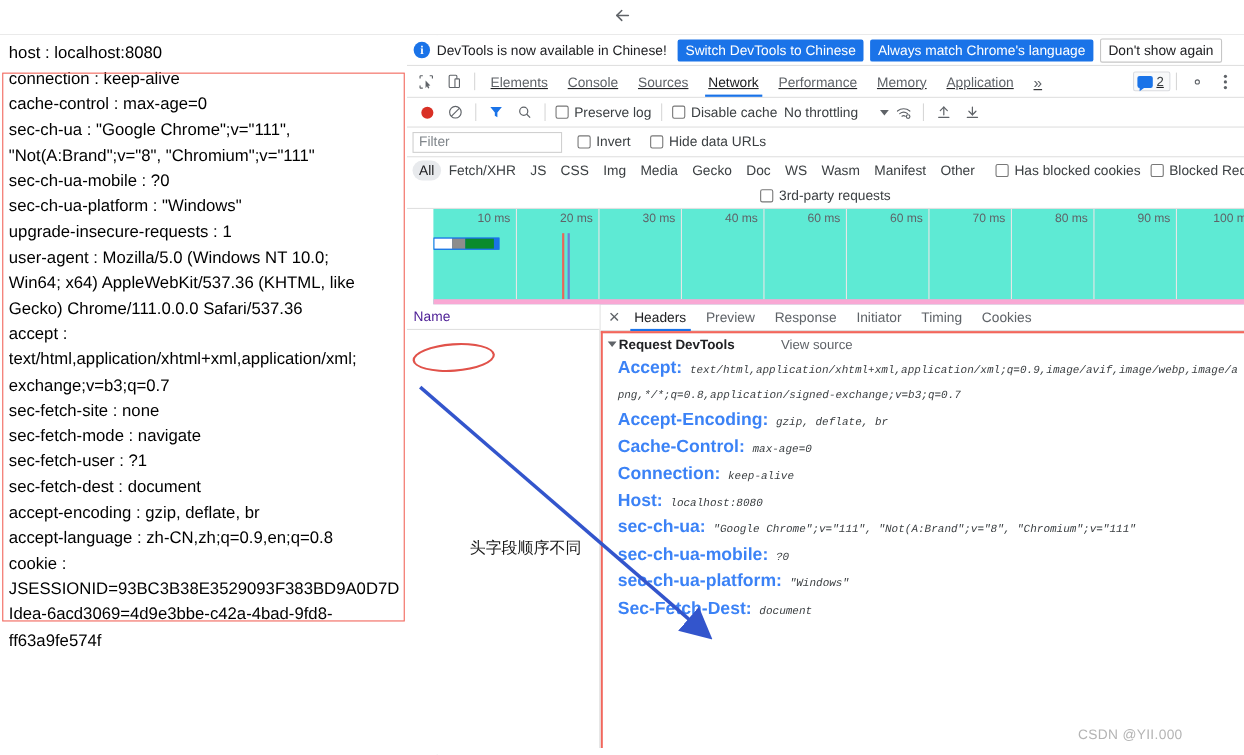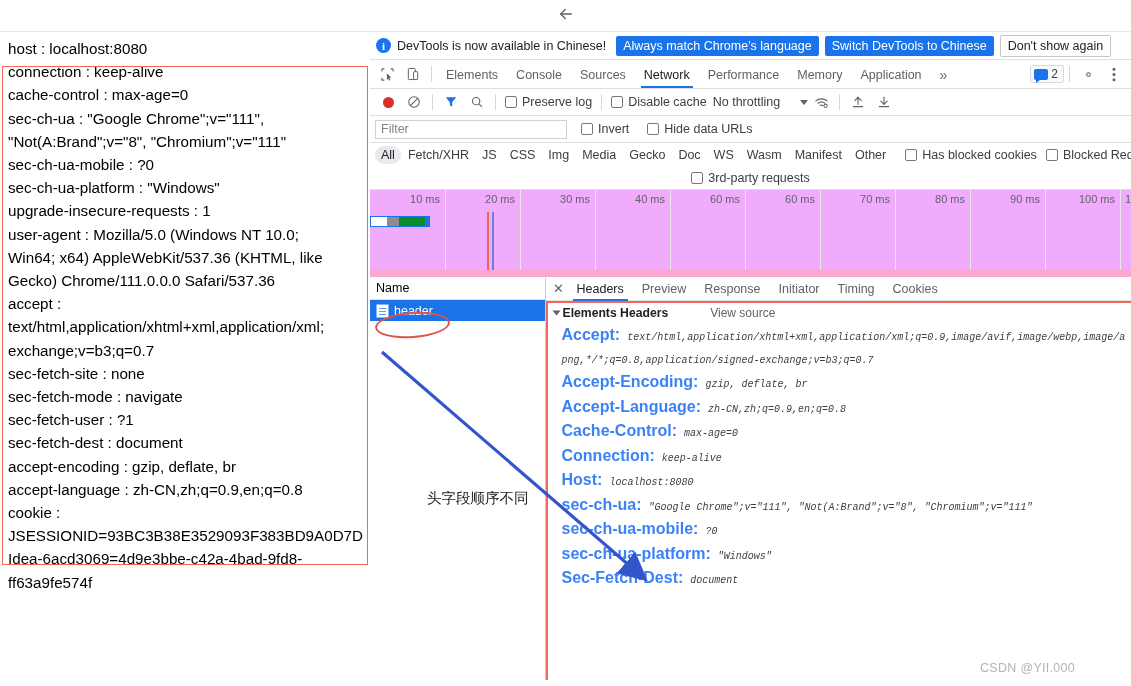--- a/index.html
+++ b/index.html
@@ -101,21 +101,21 @@
   .btn-white {
     background: #ffffff; color: #202124; border: 1px solid #c6c6c6;
     font-size: 12.5px; padding: 3px 7px; border-radius: 2px;
     white-space: nowrap; font-family: "Liberation Sans", sans-serif;
     cursor: pointer;
   }
 
   .dt-tabbar {
     height: 29px; display: flex; align-items: center;
     border-bottom: 1px solid #e0e0e0;
-    padding: 0 4px; background: #fff;
+    padding: 0 4px; background: #fff; text-decoration: underline;
   }
   .dt-ic {
     width: 26px; height: 24px; display: flex; align-items: center; justify-content: center;
     color: #5f6368; flex: 0 0 auto;
   }
   .vsep { width: 1px; height: 16px; background: #d7d7d7; margin: 0 5px; flex: 0 0 auto;}
   .dt-tab {
     font-size: 12.5px; color: #5f6368;
     padding: 6px 9px 5px; white-space: nowrap; cursor: pointer;
     position: relative; height: 28px; display: flex; align-items: center;
@@ -152,42 +152,42 @@
   .tool-label { font-size: 12.5px; color: #3c4043; white-space: nowrap; }
   .tool-item { display: flex; align-items: center; gap: 5px; padding: 0 4px; cursor: pointer;}
   .throttle { display: flex; align-items: center; gap: 3px; padding-left: 2px;}
   .caret-d { width: 0; height: 0; border-left: 4px solid transparent; border-right: 4px solid transparent; border-top: 5px solid #5f6368; }
 
   .dt-filterbar {
     height: 27px; display: flex; align-items: center; gap: 10px;
     padding: 0 5px; border-bottom: 1px solid #e0e0e0;
   }
   .filter-input {
-    width: 192px; height: 19px; border: 1px solid #d0d0d0; background: #fff;
+    width: 136px; height: 19px; border: 1px solid #d0d0d0; background: #fff;
     font-size: 12.5px; color: #80868b; padding: 0 5px;
     font-family: "Liberation Sans", sans-serif;
   }
   .filter-input::placeholder { color: #80868b; }
 
   .dt-typebar {
     height: 24px; display: flex; align-items: center; gap: 1px;
     padding: 0 5px; font-size: 12.5px; color: #3c4043;
   }
   .type-chip { padding: 2px 6px; border-radius: 9px; cursor: pointer; white-space: nowrap;}
   .type-chip.active { background: #e8eaed; color: #202124; }
 
   .dt-thirdparty {
     height: 23px; display: flex; align-items: center; gap: 6px;
     padding: 0 5px; border-bottom: 1px solid #e0e0e0; justify-content: center;
   }
 
   
   .overview {
-    position: relative; height: 87px; border-bottom: 7px solid #f9a8d4;
-    background: #f0abfc; overflow: hidden;
+    position: relative; height: 87px; border-bottom: 5px solid #f9a8d4;
+    background: #5eead4; overflow: hidden; margin-left: 24px;
   }
   .ov-grid { position: absolute; inset: 0; }
   .ov-line { position: absolute; top: 0; bottom: 0; width: 1px; background: #e6e6e6; }
   .ov-lab {
     position: absolute; top: 3px; font-size: 11px; color: #5f6368;
     transform: translateX(-100%); padding-right: 5px; white-space: nowrap;
   }
   .ov-bar {
     position: absolute; height: 11px; top: 26px;
     border: 1px solid #1a73e8; background: #1a73e8;
@@ -200,21 +200,21 @@
   .ov-ev-blue { position: absolute; top: 22px; bottom: 0; width: 1.5px; background: #6d7fd6; }
 
   
   .split { display: flex; height: 403px; }
   .req-list {
     width: 268px; border-right: 1px solid #cfcfcf; background: #fff;
     position: relative;
   }
   .req-head {
     height: 23px; display: flex; align-items: center;
-    padding-left: 6px; font-size: 12.5px; color: #000000;
+    padding-left: 6px; font-size: 12.5px; color: #4c1d95;
     border-bottom: 1px solid #e0e0e0; background:#fff;
   }
   .req-row {
     height: 21px; display: flex; align-items: center; gap: 5px;
     padding-left: 6px; background: #1a73e8; color: #fff; font-size: 12.5px;
     cursor: pointer;
   }
   .doc-ic {
     width: 13px; height: 14px; background: #fff; border: 1px solid #8ab4f8;
     border-radius: 1px; position: relative; flex: 0 0 auto;
@@ -381,22 +381,22 @@
 Idea-6acd3069=4d9e3bbe-c42a-4bad-9fd8-
 ff63a9fe574f</div>
     <div class="redbox"></div>
   </div>
 
   <div class="devtools">
 
     <div class="dt-banner">
       <span class="info-circle">i</span>
       <span class="banner-msg">DevTools is now available in Chinese!</span>
+      <button class="btn-blue">Switch DevTools to Chinese</button>
       <button class="btn-blue">Always match Chrome's language</button>
-      <button class="btn-blue">Switch DevTools to Chinese</button>
       <button class="btn-white">Don't show again</button>
     </div>
 
     <div class="dt-tabbar">
       <div class="dt-ic">
         <svg width="15" height="15" viewBox="0 0 24 24" fill="none" stroke="currentColor" stroke-width="1.7">
             <path d="M3 3h4M3 3v4M21 3h-4M21 3v4M3 21h4M3 21v-4"></path>
             <path d="M11 10l7 7-3 .5 1.6 3.2-1.8.9L13 18.4 11 21z" fill="currentColor" stroke="none"></path>
           </svg>
       </div>
@@ -573,49 +573,44 @@
       <div class="ov-ev-red" style="left:117px"></div>
       <div class="ov-ev-blue" style="left:122px"></div>
     </div>
 
     <div class="split">
 
       <div class="req-list">
         <div class="req-head">
           <span>Name</span>
         </div>
-        <div class="req-row">
-          <span class="doc-ic"></span>
-          <span>header</span>
-        </div>
       </div>
 
       <div class="details">
         <div class="det-tabbar">
           <div class="x-btn">✕</div>
           <div class="det-tab active">Headers</div>
           <div class="det-tab">Preview</div>
           <div class="det-tab">Response</div>
           <div class="det-tab">Initiator</div>
           <div class="det-tab">Timing</div>
           <div class="det-tab">Cookies</div>
         </div>
         <div class="det-redline"></div>
         <div class="det-redleft"></div>
 
         <div class="sec-head">
           <span class="tri"></span>
-          <span class="sec-title">Elements Headers</span>
+          <span class="sec-title">Request DevTools</span>
           <span class="view-src">View source</span>
         </div>
 
         <div class="hdr-list">
           <div class="hdr-row"><span class="hdr-name">Accept:</span> <span class="hdr-val">text/html,application/xhtml+xml,application/xml;q=0.9,image/avif,image/webp,image/apng,*/*;q=0.8,application/signed-exchange;v=b3;q=0.7</span></div>
           <div class="hdr-row"><span class="hdr-name">Accept-Encoding:</span> <span class="hdr-val">gzip, deflate, br</span></div>
-          <div class="hdr-row"><span class="hdr-name">Accept-Language:</span> <span class="hdr-val">zh-CN,zh;q=0.9,en;q=0.8</span></div>
           <div class="hdr-row"><span class="hdr-name">Cache-Control:</span> <span class="hdr-val">max-age=0</span></div>
           <div class="hdr-row"><span class="hdr-name">Connection:</span> <span class="hdr-val">keep-alive</span></div>
           <div class="hdr-row"><span class="hdr-name">Host:</span> <span class="hdr-val">localhost:8080</span></div>
           <div class="hdr-row"><span class="hdr-name">sec-ch-ua:</span> <span class="hdr-val">"Google Chrome";v="111", "Not(A:Brand";v="8", "Chromium";v="111"</span></div>
           <div class="hdr-row"><span class="hdr-name">sec-ch-ua-mobile:</span> <span class="hdr-val">?0</span></div>
           <div class="hdr-row"><span class="hdr-name">sec-ch-ua-platform:</span> <span class="hdr-val">"Windows"</span></div>
           <div class="hdr-row"><span class="hdr-name">Sec-Fetch-Dest:</span> <span class="hdr-val">document</span></div>
         </div>
       </div>
     </div>

